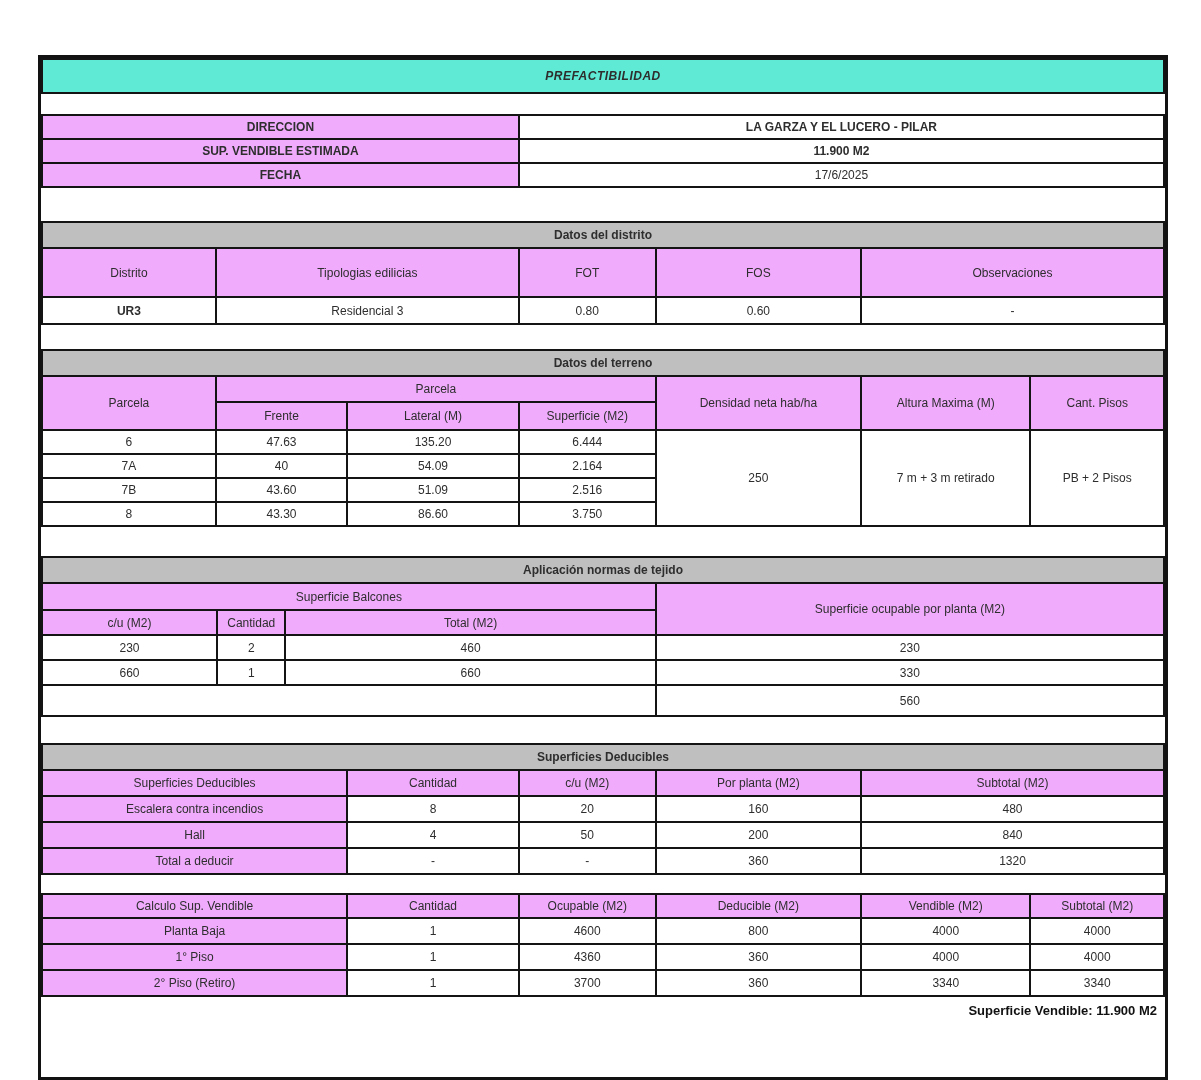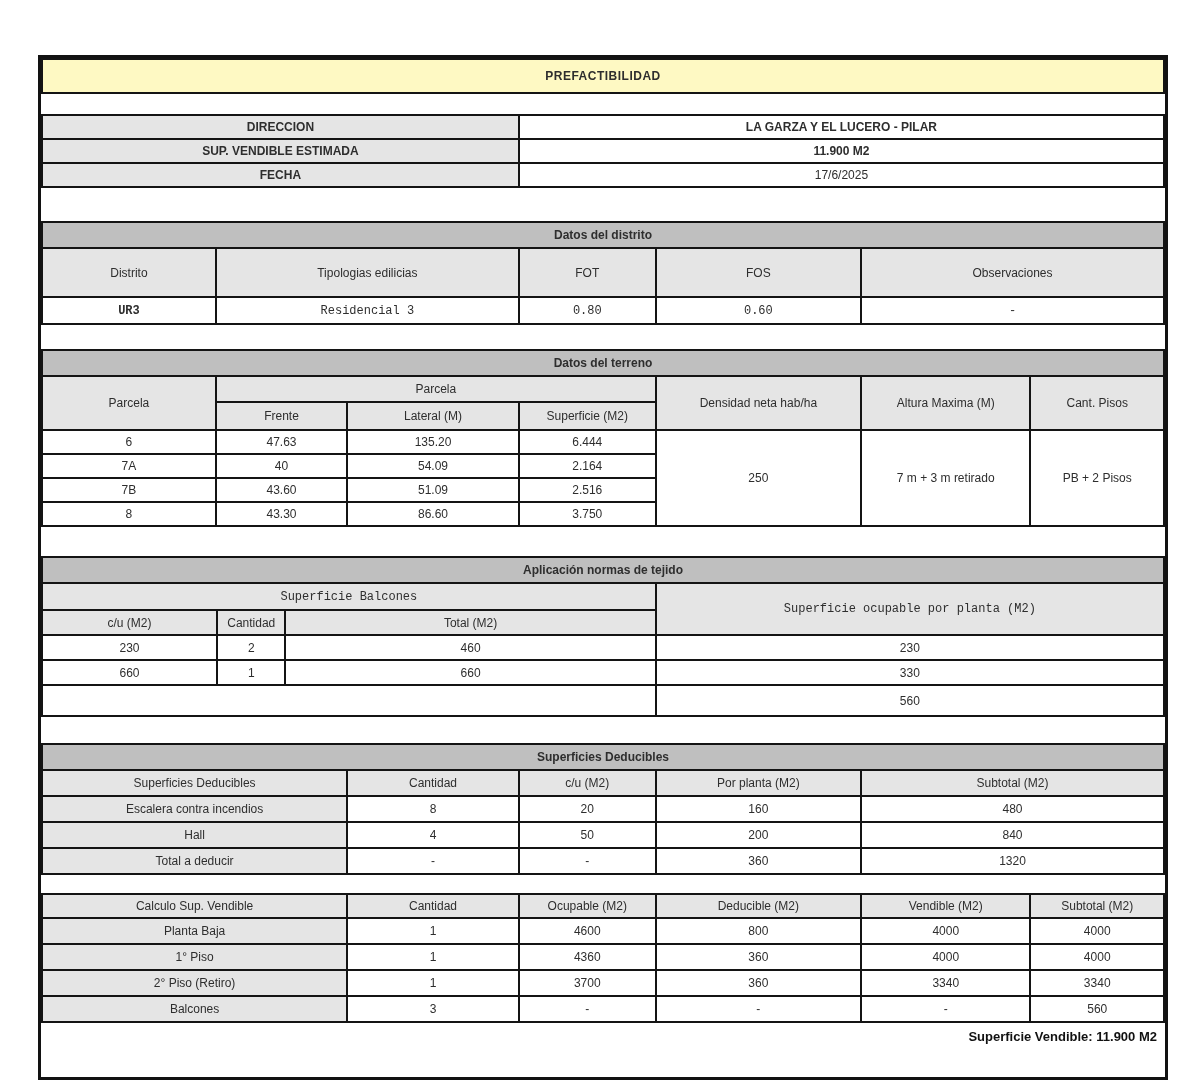--- a/index.html
+++ b/index.html
@@ -15,30 +15,30 @@
   table.t{
     width:100%;border-collapse:collapse;table-layout:fixed;
   }
   table.t td{
     border:2px solid #141414;text-align:center;vertical-align:middle;
     font-size:12px;padding:0 4px;overflow:hidden;white-space:nowrap;
     color:#2e2e2e;
   }
   
   tr.h22 td{height:22px;}  tr.h23 td{height:23px;}  tr.h24 td{height:24px;}
-  tr.h25 td{height:25px;font-family:Liberation Mono, monospace;}  tr.h26 td{height:26px;}  tr.h29 td{height:29px;}
+  tr.h25 td{height:25px;}  tr.h26 td{height:26px;}  tr.h29 td{height:29px;}
   tr.h32 td{height:32px;}  tr.h47 td{height:47px;}
   
   td.title-cell{
-    background:#fef9c3;font-weight:bold;font-size:17px;letter-spacing:.5px;color:#1a1a1a;
+    background:#5eead4;font-weight:bold;font-size:17px;letter-spacing:.5px;color:#1a1a1a;font-style:italic;
   }
   td.banner{
     background:#bfbfbf;font-weight:bold;font-size:12.5px;color:#1f1f1f;margin-top:26px;
   }
-  td.lbl{background:#e5e5e5;color:#3c3c3c;}
+  td.lbl{background:#f0abfc;color:#3c3c3c;}
   td.val{background:#ffffff;}
   td.b{font-weight:bold;color:#1a1a1a;}
   td.big{font-weight:bold;font-size:15px;color:#111;}
   td.ghost{border:none;background:#fff;}
   .spacer{background:#fff;}
   .sp20{height:20px;} .sp24{height:24px;} .sp26{height:26px;}
   .sp29{height:29px;} .sp33{height:33px;} .sp18{height:18px;}
   .footer{
     height:50px;text-align:right;font-weight:bold;font-size:13px;color:#111;
     padding:6px 8px 0 0;box-sizing:border-box;
@@ -292,26 +292,18 @@
       <td class="val">4000</td>
     </tr>
     <tr class="h24">
       <td class="lbl">2° Piso (Retiro)</td>
       <td class="val">1</td>
       <td class="val">3700</td>
       <td class="val">360</td>
       <td class="val">3340</td>
       <td class="val">3340</td>
     </tr>
-    <tr class="h24">
-      <td class="lbl">Balcones</td>
-      <td class="val">3</td>
-      <td class="val">-</td>
-      <td class="val">-</td>
-      <td class="val">-</td>
-      <td class="val">560</td>
-    </tr>
   </tbody>
     </table>
 
   <div class="footer">Superficie Vendible: 11.900 M2</div>
 
 </div>
 
 </body></html>

